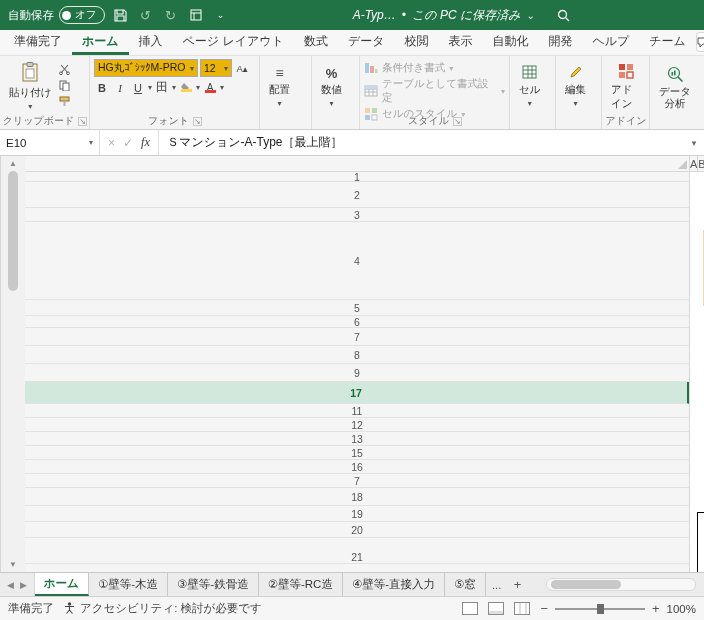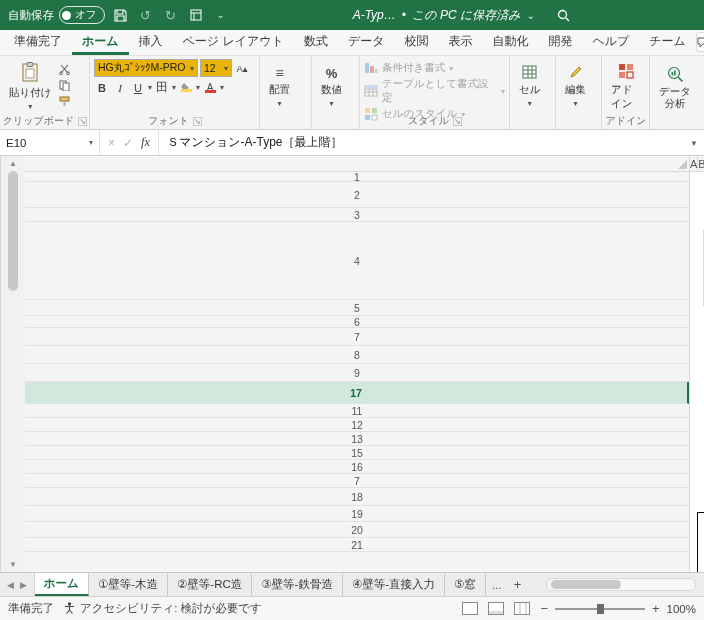--- a/index.html
+++ b/index.html
@@ -407,21 +407,21 @@
       <div class="rh sel" style="height:22px;">17</div>
       <div class="rh" style="height:14px;">11</div>
       <div class="rh" style="height:14px;">12</div>
       <div class="rh" style="height:14px;">13</div>
       <div class="rh" style="height:14px;">15</div>
       <div class="rh" style="height:14px;">16</div>
       <div class="rh" style="height:14px;">7</div>
       <div class="rh" style="height:18px;text-align:right;">18</div>
       <div class="rh" style="height:16px;">19</div>
       <div class="rh" style="height:16px;">20</div>
-      <div class="rh" style="height:14px;">21</div>
+      <div class="rh" style="height:14px;margin-top:12px;">21</div>
     </div>
 
     <div class="canvas">
 
       <div class="abs orangebox" style="left:13px; top:58px; width:619px; height:76px;">
         
         
         
         
       </div>
@@ -447,24 +447,24 @@
       <span>◀</span>
       <span>▶</span>
     </div>
     <div class="stab active">
         <span>ホーム</span>
       </div>
     <div class="stab">
         <span>①壁等-木造</span>
       </div>
     <div class="stab">
+        <span>③壁等-鉄骨造</span>
+      </div>
+    <div class="stab">
         <span>②壁等-RC造</span>
-      </div>
-    <div class="stab">
-        <span>③壁等-鉄骨造</span>
       </div>
     <div class="stab">
         <span>④壁等-直接入力</span>
       </div>
     <div class="stab">
         <span>⑤窓</span>
       </div>
     <div class="st-more">
         <span>...</span>
       </div>

